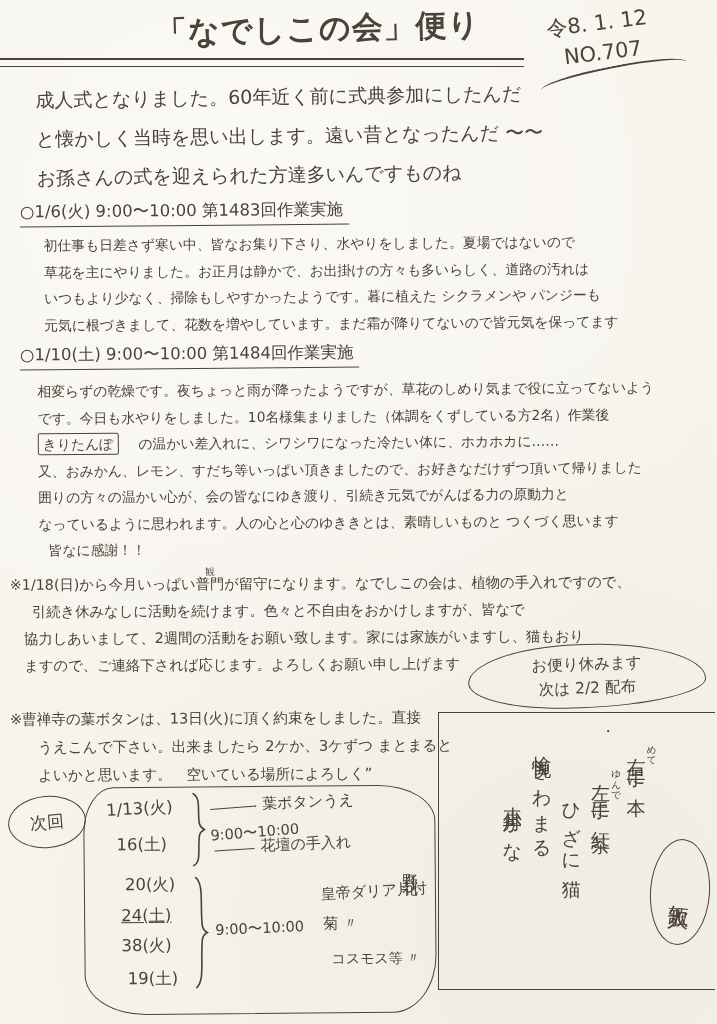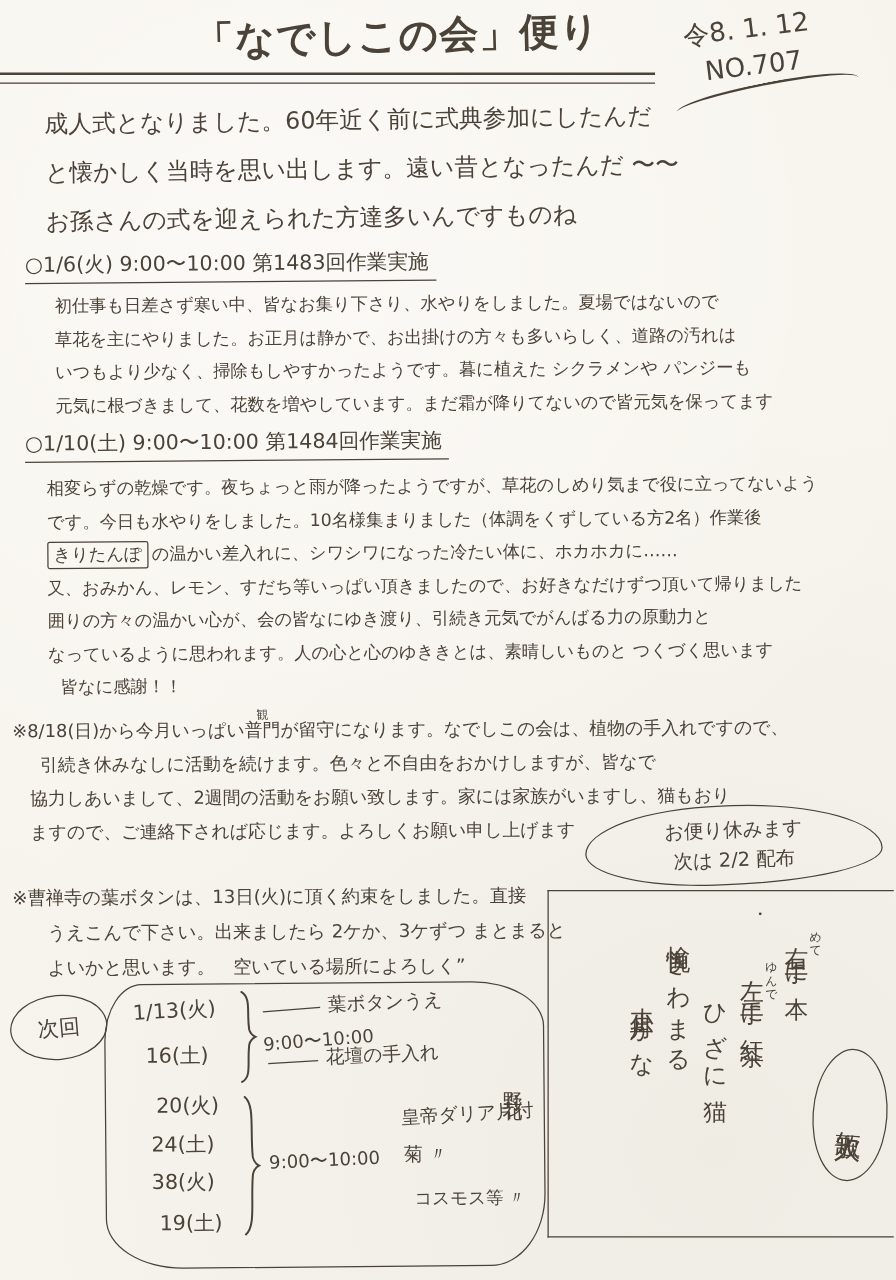--- a/index.html
+++ b/index.html
@@ -24,21 +24,21 @@
   
   .intro { left:36px; top:76px; width:672px; font-size:19px; line-height:39px; transform:rotate(-0.8deg); white-space:nowrap; }
 
   
   .entry-heading { font-size:16.5px; border-bottom:1.6px solid #4b4238; padding:0 6px 3px 0; transform:rotate(-0.5deg); white-space:nowrap; }
   .h1 { left:20px; top:200px; }
   .h2 { left:20px; top:343px; }
   .entry-body { font-size:13.8px; line-height:26.5px; transform:rotate(-0.4deg); white-space:nowrap; }
   .b1 { left:44px; top:230px; width:668px; }
   .b2 { left:38px; top:376px; width:676px; }
-  .boxed { display:inline-block; border:1.4px solid #4b4238; border-radius:2px; padding:0 4px; margin-right:3px; line-height:20px; }
+  .boxed { display:inline-block; border:1.4px solid #4b4238; border-radius:2px; padding:0 4px; margin-right:20px; line-height:20px; }
   .thanks { padding-left:10px; }
 
   
   .notice { font-size:14.3px; line-height:27px; white-space:nowrap; transform:rotate(-0.3deg); }
   .n1 { left:10px; top:566px; width:700px; }
   .n1 .ind-a { padding-left:22px; }
   .n1 .ind-b { padding-left:14px; }
   .n2 { left:10px; top:704px; width:500px; font-size:14.6px; line-height:28px; }
   .n2 .ind { padding-left:28px; }
   ruby rt { font-size:9.5px; letter-spacing:0; }
@@ -62,21 +62,21 @@
   .sched-bubble {
     left:84px; top:786px; width:350px; height:226px;
     border:1.7px solid #4b4238;
     border-radius:30px 58px 44px 62px / 46px 36px 58px 40px;
     transform:rotate(-0.5deg);
   }
   .sched-bubble .d { position:absolute; font-size:16.5px; white-space:nowrap; }
   .d0 { left:22px; top:10px; transform:rotate(-3deg); }
   .d1 { left:32px; top:46px; }
   .d2 { left:40px; top:86px; }
-  .d3 { left:36px; top:117px; }
+  .d3 { left:36px; top:117px;text-decoration:underline; }
   .d4 { left:36px; top:147px; }
   .d5 { left:42px; top:180px; }
   .brace { position:absolute; }
   .br1 { left:106px; top:4px; }
   .br2 { left:108px; top:88px; }
   .time { position:absolute; font-size:14.5px; white-space:nowrap; }
   .t1 { left:126px; top:36px; transform:rotate(-4deg); }
   .t2 { left:130px; top:132px; transform:rotate(-2deg); }
   .task { position:absolute; font-size:15px; white-space:nowrap; }
   .tk1a { left:178px; top:6px; transform:rotate(-2deg); }
@@ -145,21 +145,21 @@
       <span class="boxed">きりたんぽ</span><span>の温かい差入れに、シワシワになった冷たい体に、ホカホカに……</span>
     </div>
     <div>又、おみかん、レモン、すだち等いっぱい頂きましたので、お好きなだけずつ頂いて帰りました</div>
     <div>囲りの方々の温かい心が、会の皆なにゆき渡り、引続き元気でがんばる力の原動力と</div>
     <div>なっているように思われます。人の心と心のゆききとは、素晴しいものと つくづく思います</div>
     <div class="thanks">皆なに感謝！！</div>
   </div>
 
   <div class="abs notice n1">
     <div>
-      <span>※8/18(日)から今月いっぱい</span><ruby><span>普門</span><rt>観</rt></ruby><span>が留守になります。なでしこの会は、植物の手入れですので、</span>
+      <span>※1/18(日)から今月いっぱい</span><ruby><span>普門</span><rt>観</rt></ruby><span>が留守になります。なでしこの会は、植物の手入れですので、</span>
     </div>
     <div class="ind-a">引続き休みなしに活動を続けます。色々と不自由をおかけしますが、皆なで</div>
     <div class="ind-b">協力しあいまして、2週間の活動をお願い致します。家には家族がいますし、猫もおり</div>
     <div class="ind-b">ますので、ご連絡下されば応じます。よろしくお願い申し上げます</div>
   </div>
 
   <div class="abs bubble1">
     <div>お便り休みます</div>
     <div>次は 2/2 配布</div>
   </div>

